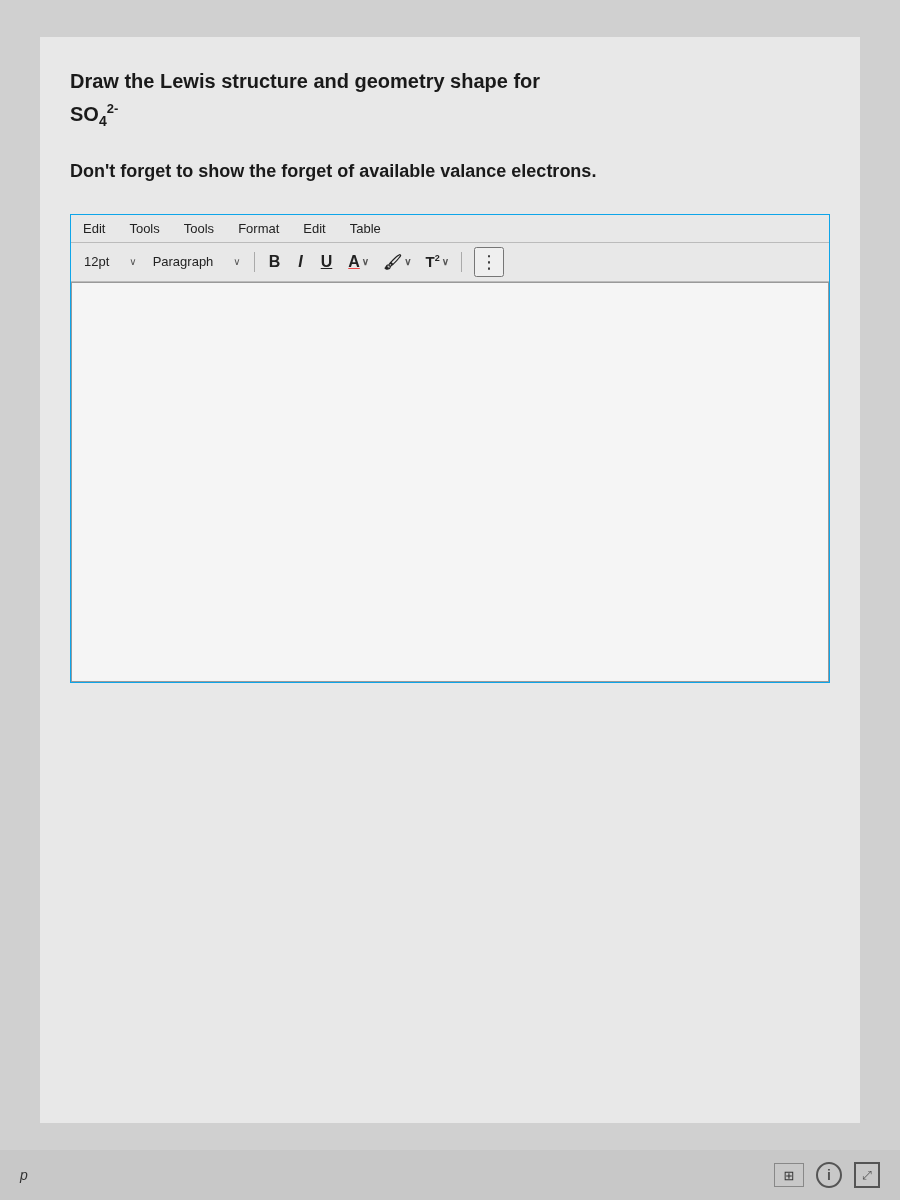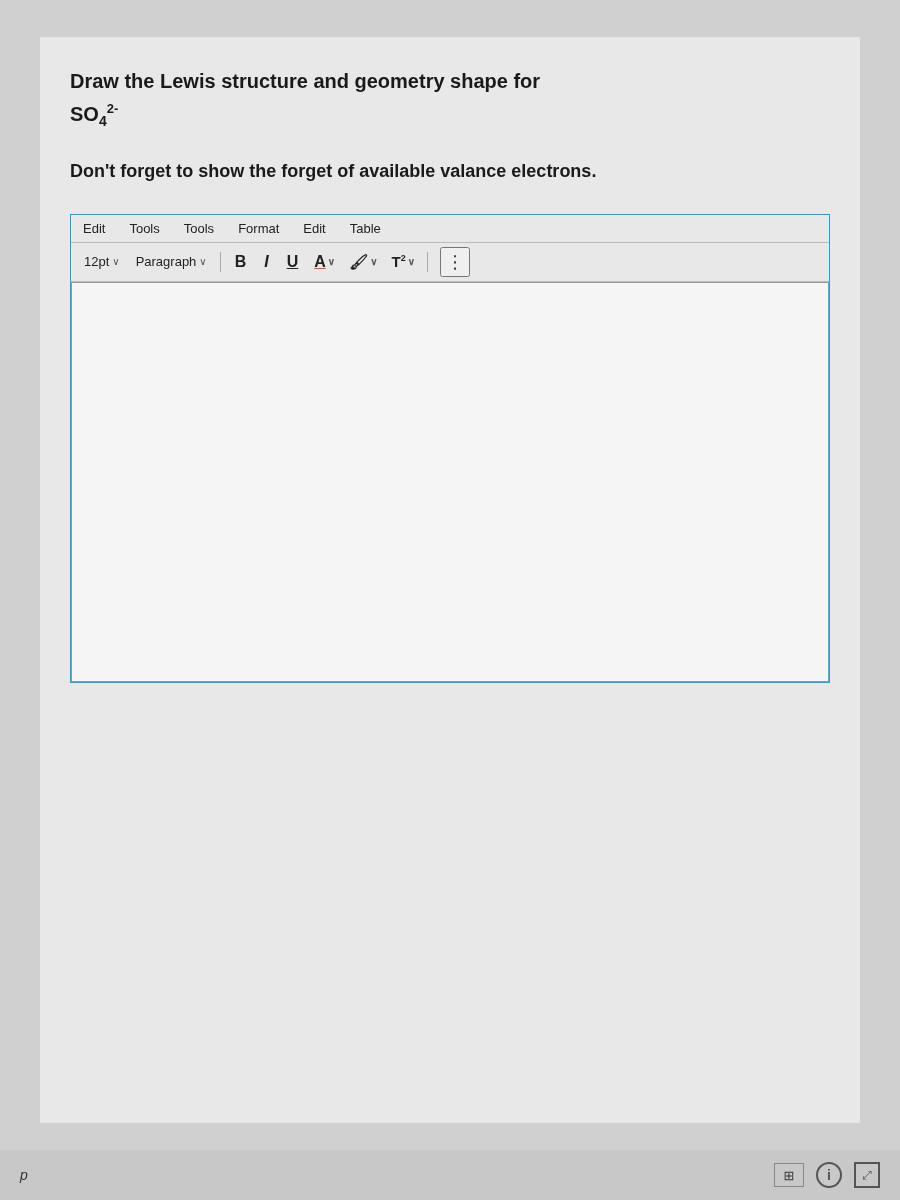--- a/index.html
+++ b/index.html
@@ -102,21 +102,21 @@
       align-items: center;
       padding: 4px 8px;
       gap: 6px;
       border-bottom: 1px solid #bbb;
       background: #e8e8e8;
     }
 
     .toolbar-dropdown {
       display: flex;
       align-items: center;
-      gap: 3px;
+      gap: 20px;
       font-size: 13px;
       color: #222;
       cursor: pointer;
       padding: 2px 5px;
       border: none;
       background: transparent;
     }
 
     .toolbar-divider {
       width: 1px;

